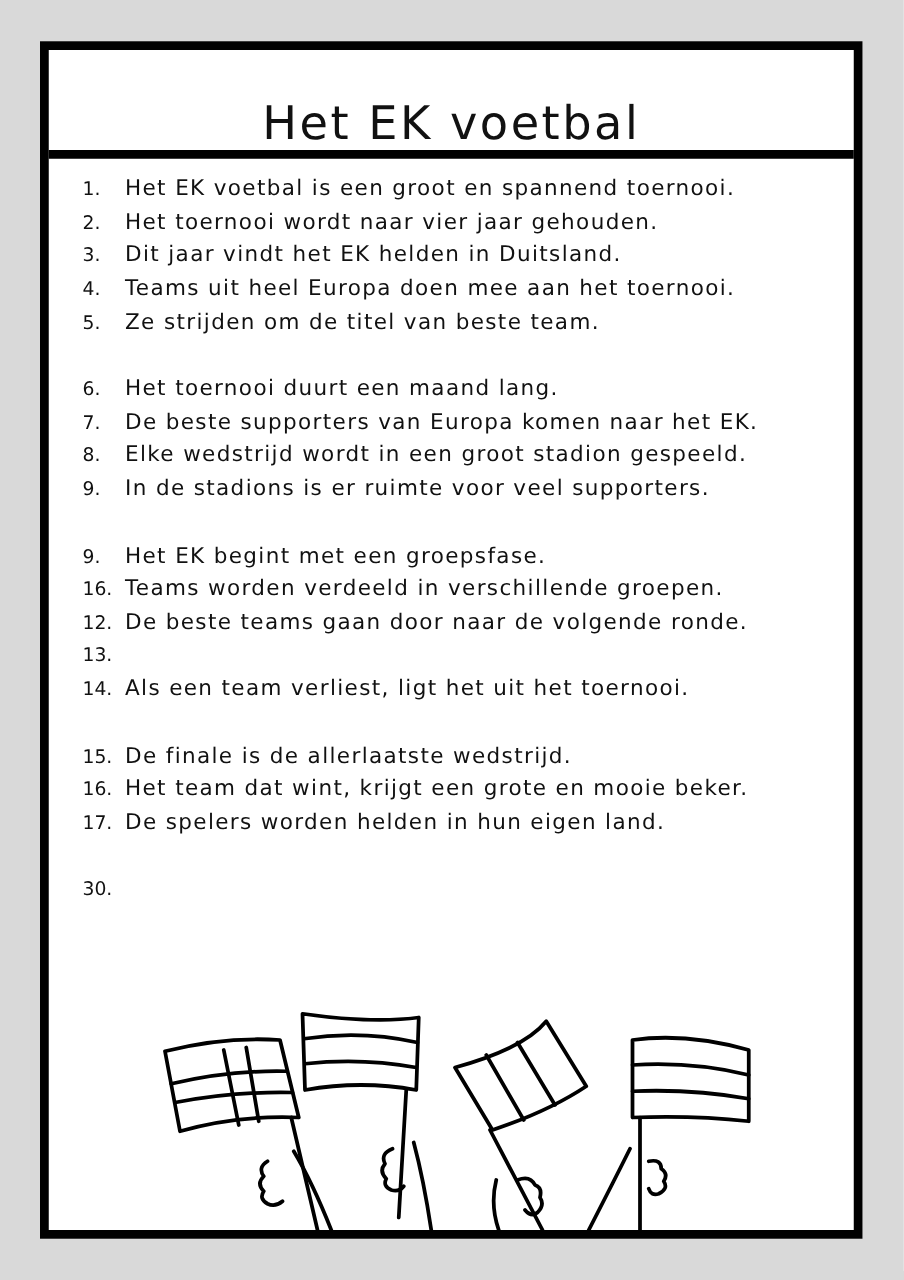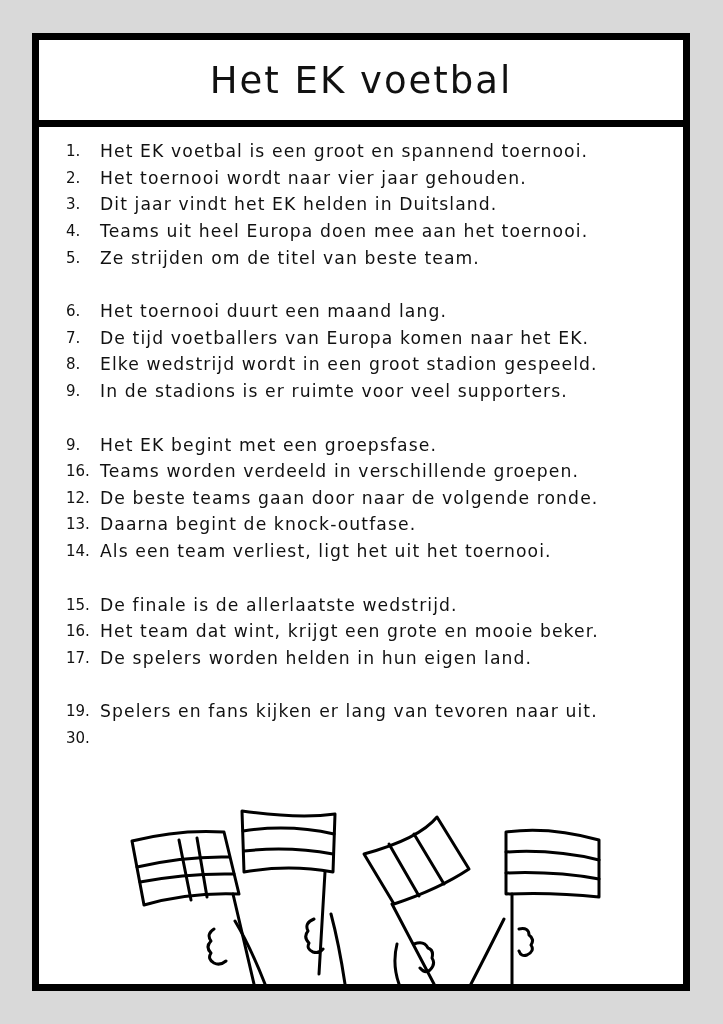--- a/index.html
+++ b/index.html
@@ -1,21 +1,21 @@
 <!DOCTYPE html>
 <html><head>
 <meta charset="utf-8">
 <style>
   html, body { margin:0; padding:0; }
   body { width:723px; height:1024px; background:#d9d9d9; position:relative; overflow:hidden;
          font-family:"DejaVu Sans", sans-serif; color:#111; }
   .frame { position:absolute; left:32px; top:33px; width:658px; height:958px;
            box-sizing:border-box; border:7px solid #000; background:#fff; }
   .title-box { position:absolute; left:0; top:0; right:0; height:80px;
-               border-bottom:7px solid #000; display:flex; align-items:center; justify-content:center; }
+               border-bottom:7px solid #000; display:flex; align-items:flex-end; justify-content:center; }
   .title { font-size:37px; letter-spacing:2px; font-weight:normal; margin:0; }
   .content { position:absolute; left:27px; top:98px; right:10px; }
   .group { margin-bottom:27px; }
   .line { display:flex; height:26.6px; align-items:center; font-size:17.2px; letter-spacing:1.1px; white-space:nowrap; }
   .num { width:34px; font-size:15px; letter-spacing:0; }
   .illus { position:absolute; left:0; right:0; bottom:0; height:190px; }
 </style>
 </head>
 <body>
 
@@ -47,21 +47,21 @@
           <span>Ze strijden om de titel van beste team.</span>
         </div>
     </div>
     <div class="group">
       <div class="line">
           <span class="num">6.</span>
           <span>Het toernooi duurt een maand lang.</span>
         </div>
       <div class="line">
           <span class="num">7.</span>
-          <span>De tijd voetballers van Europa komen naar het EK.</span>
+          <span>De beste supporters van Europa komen naar het EK.</span>
         </div>
       <div class="line">
           <span class="num">8.</span>
           <span>Elke wedstrijd wordt in een groot stadion gespeeld.</span>
         </div>
       <div class="line">
           <span class="num">9.</span>
           <span>In de stadions is er ruimte voor veel supporters.</span>
         </div>
     </div>
@@ -73,21 +73,20 @@
       <div class="line">
           <span class="num">16.</span>
           <span>Teams worden verdeeld in verschillende groepen.</span>
         </div>
       <div class="line">
           <span class="num">12.</span>
           <span>De beste teams gaan door naar de volgende ronde.</span>
         </div>
       <div class="line">
           <span class="num">13.</span>
-          <span>Daarna begint de knock-outfase.</span>
         </div>
       <div class="line">
           <span class="num">14.</span>
           <span>Als een team verliest, ligt het uit het toernooi.</span>
         </div>
     </div>
     <div class="group">
       <div class="line">
           <span class="num">15.</span>
           <span>De finale is de allerlaatste wedstrijd.</span>
@@ -95,24 +94,20 @@
       <div class="line">
           <span class="num">16.</span>
           <span>Het team dat wint, krijgt een grote en mooie beker.</span>
         </div>
       <div class="line">
           <span class="num">17.</span>
           <span>De spelers worden helden in hun eigen land.</span>
         </div>
     </div>
     <div class="group">
-      <div class="line">
-          <span class="num">19.</span>
-          <span>Spelers en fans kijken er lang van tevoren naar uit.</span>
-        </div>
       <div class="line">
           <span class="num">30.</span>
         </div>
     </div>
   </div>
 
   <svg class="illus" viewBox="0 0 644 190" fill="none" stroke="#000" stroke-width="3" stroke-linejoin="round" stroke-linecap="round">
 
     <g>
       <path d="M93 47 Q140 35 185 38 L200 100 Q150 98 105 111 Z" fill="#fff"></path>

